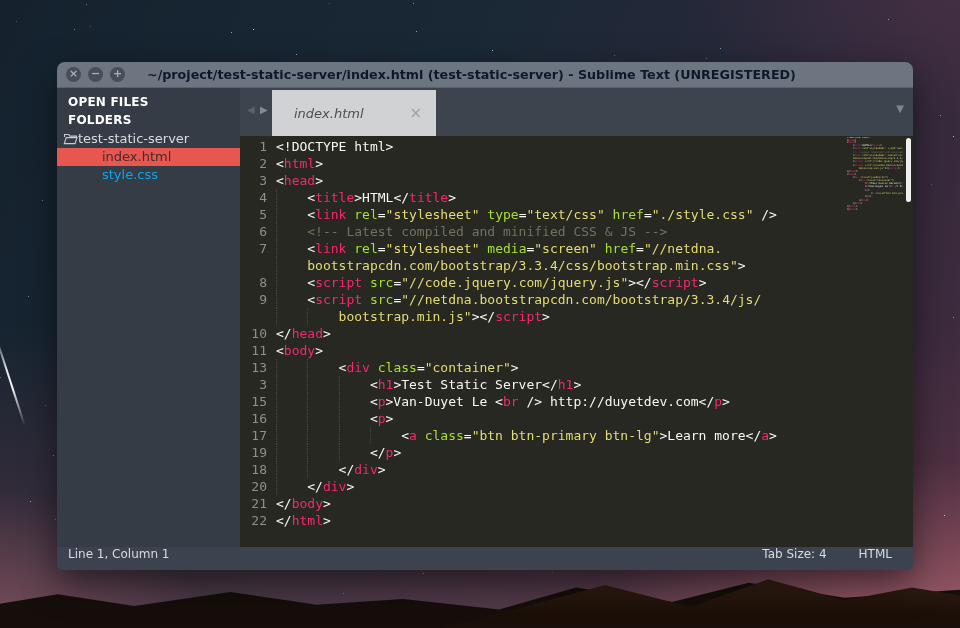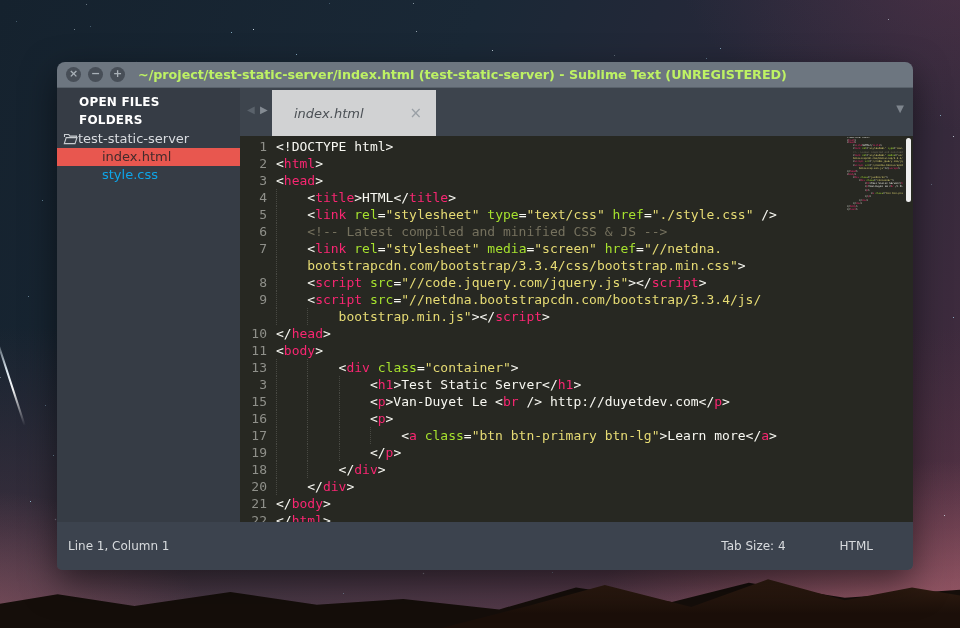--- a/index.html
+++ b/index.html
@@ -26,27 +26,27 @@
 
   
   .window{ position:absolute; left:57px; top:62px; width:856px; height:508px;
     border-radius:8px 8px 5px 5px; overflow:hidden; display:flex; flex-direction:column;
     box-shadow:0 12px 34px rgba(0,0,0,.5); }
   .titlebar{ flex:0 0 26px; background:var(--titlebar,#6d7680); border-bottom:1px solid #59626b;
     display:flex; align-items:center; padding:0 9px; }
   .winbtns{ display:flex; gap:7px; }
   .wbtn{ width:15px; height:15px; border-radius:50%; background:#474e57; color:#a9b1b8;
     font-size:11px; line-height:14px; text-align:center; font-weight:bold; }
-  .title{ color:#bef264; font-size:12.7px; font-weight:bold; margin-left:13px; white-space:nowrap; overflow:hidden; }
+  .title{ color:#0f172a; font-size:12.7px; font-weight:bold; margin-left:22px; white-space:nowrap; overflow:hidden; }
 
   .winbody{ flex:1; display:flex; min-height:0; }
 
   
   .sidebar{ flex:0 0 183px; background:var(--sidebar,#363c45); padding-top:5px; font-size:13px; overflow:hidden; }
-  .side-h{ color:#fff; font-weight:bold; font-size:12px; padding:2px 22px; height:18px; letter-spacing:.2px; }
+  .side-h{ color:#fff; font-weight:bold; font-size:12px; padding:2px 11px; height:18px; letter-spacing:.2px; }
   .tree-folder{ display:flex; align-items:center; color:#d9dce0; padding:2px 4px 2px 6px; height:19px; }
   .tree-folder svg{ flex:0 0 auto; }
   .tree-file{ color:#0ea5e9; padding:1px 0 1px 45px; height:18px; line-height:16px; }
   .tree-file.selected{ background:var(--selection,#e8574f); color:#432b2b; }
 
   
   .editor-col{ flex:1; display:flex; flex-direction:column; min-width:0; }
   .tabbar{ flex:0 0 48px; background:var(--tabbar,#3d444d); position:relative; }
   .tnav{ position:absolute; top:16px; font-size:10px; }
   .tnav.left{ left:7px; color:#5a626b; }
@@ -68,22 +68,22 @@
   .tk-a{ color:var(--attribute,#a6e22e); }
   .tk-s{ color:var(--string,#e6db74); }
   .tk-c{ color:var(--comment,#75715e); }
 
   .minimap{ position:absolute; top:1px; right:10px; width:56px; overflow:hidden; opacity:.95; }
   .minimap .crow{ font-size:2.5px; line-height:2.7px; }
   .minimap .ind{ border:none; }
   .scrollthumb{ position:absolute; right:2px; top:2px; width:5px; height:64px; background:#f0f0f0; border-radius:2.5px; }
 
   .statusbar{ flex:0 0 23px; background:var(--statusbar,#3c434e); color:#d8dbde; font-size:12px;
-    display:flex; align-items:flex-end; justify-content:space-between; padding:17px 11px; }
-  .sbr{ display:flex; gap:54px; margin-right:29px; }
+    display:flex; align-items:flex-start; justify-content:space-between; padding:0 11px; }
+  .sbr{ display:flex; gap:32px; margin-right:10px; }
 </style>
 </head>
 <body>
 
 <div class="desktop">
   <div class="stars" id="stars" style="box-shadow: rgba(150, 192, 216, 0.58) 883px 101px 0px, rgba(222, 236, 246, 0.56) 55px 519px 1px, rgba(150, 192, 216, 0.89) 535px 190px 0px, rgba(222, 236, 246, 0.48) 358px 263px 0px, rgba(150, 192, 216, 0.57) 434px 366px 0px, rgba(150, 192, 216, 0.5) 600px 66px 0px, rgba(222, 236, 246, 0.43) 159px 122px 0px, rgba(222, 236, 246, 0.69) 315px 383px 0px, rgba(222, 236, 246, 0.65) 517px 563px 0px, rgba(150, 192, 216, 0.4) 931px 184px 0px, rgba(222, 236, 246, 0.89) 787px 302px 0px, rgba(222, 236, 246, 0.83) 172px 167px 0px, rgba(222, 236, 246, 0.74) 953px 136px 0px, rgba(150, 192, 216, 0.41) 782px 309px 0px, rgba(222, 236, 246, 0.58) 423px 573px 1px, rgba(222, 236, 246, 0.58) 888px 19px 0px, rgba(222, 236, 246, 0.62) 416px 31px 0px, rgba(222, 236, 246, 0.56) 617px 503px 1px, rgba(150, 192, 216, 0.27) 309px 541px 0px, rgba(222, 236, 246, 0.28) 728px 454px 0px, rgba(222, 236, 246, 0.27) 533px 547px 0px, rgba(222, 236, 246, 0.59) 633px 425px 0px, rgba(222, 236, 246, 0.3) 402px 127px 0px, rgba(150, 192, 216, 0.48) 130px 283px 0px, rgba(150, 192, 216, 0.37) 317px 113px 1px, rgba(150, 192, 216, 0.92) 475px 372px 0px, rgba(222, 236, 246, 0.36) 0px 377px 0px, rgba(222, 236, 246, 0.84) 155px 325px 0px, rgba(222, 236, 246, 0.83) 403px 457px 0px, rgba(222, 236, 246, 0.75) 944px 515px 0px, rgba(222, 236, 246, 0.83) 693px 149px 1px, rgba(222, 236, 246, 0.95) 274px 411px 0px, rgba(222, 236, 246, 0.94) 400px 501px 0px, rgba(150, 192, 216, 0.66) 192px 107px 0px, rgba(150, 192, 216, 0.39) 552px 572px 0px, rgba(150, 192, 216, 0.79) 940px 115px 0px, rgba(222, 236, 246, 0.31) 882px 595px 1px, rgba(222, 236, 246, 0.46) 451px 255px 0px, rgba(222, 236, 246, 0.8) 736px 513px 0px, rgba(222, 236, 246, 0.45) 572px 491px 0px, rgba(222, 236, 246, 0.33) 895px 372px 0px, rgba(150, 192, 216, 0.79) 434px 102px 0px, rgba(222, 236, 246, 0.54) 206px 476px 0px, rgba(222, 236, 246, 0.54) 666px 188px 0px, rgba(150, 192, 216, 0.7) 763px 235px 0px, rgba(150, 192, 216, 0.49) 271px 250px 0px, rgba(222, 236, 246, 0.79) 492px 50px 0px, rgba(222, 236, 246, 0.6) 137px 72px 0px, rgba(222, 236, 246, 0.67) 110px 325px 1px, rgba(222, 236, 246, 0.73) 290px 345px 0px, rgba(222, 236, 246, 0.28) 111px 175px 0px, rgba(222, 236, 246, 0.79) 778px 428px 0px, rgba(222, 236, 246, 0.56) 531px 141px 1px, rgba(222, 236, 246, 0.91) 388px 130px 0px, rgba(150, 192, 216, 0.73) 836px 178px 0px, rgba(222, 236, 246, 0.58) 455px 513px 0px, rgba(150, 192, 216, 0.6) 216px 392px 0px, rgba(150, 192, 216, 0.85) 296px 54px 0px, rgba(150, 192, 216, 0.9) 168px 143px 0px, rgba(222, 236, 246, 0.79) 163px 145px 0px, rgba(150, 192, 216, 0.74) 79px 479px 0px, rgba(222, 236, 246, 0.44) 777px 215px 0px, rgba(150, 192, 216, 0.36) 16px 21px 0px, rgba(222, 236, 246, 0.71) 84px 435px 0px, rgba(222, 236, 246, 0.46) 74px 29px 0px, rgba(150, 192, 216, 0.65) 573px 222px 0px, rgba(150, 192, 216, 0.84) 231px 32px 0px, rgba(222, 236, 246, 0.66) 372px 521px 0px, rgba(222, 236, 246, 0.34) 314px 409px 0px, rgba(222, 236, 246, 0.43) 352px 561px 0px, rgba(150, 192, 216, 0.91) 486px 144px 0px, rgba(150, 192, 216, 0.33) 166px 524px 1px, rgba(150, 192, 216, 0.59) 28px 296px 0px, rgba(150, 192, 216, 0.88) 182px 103px 1px, rgba(222, 236, 246, 0.81) 570px 538px 0px, rgba(222, 236, 246, 0.5) 148px 163px 0px, rgba(150, 192, 216, 0.52) 664px 161px 0px, rgba(150, 192, 216, 0.45) 176px 512px 0px, rgba(150, 192, 216, 0.6) 42px 200px 0px, rgba(222, 236, 246, 0.94) 703px 555px 0px, rgba(222, 236, 246, 0.54) 413px 3px 0px, rgba(222, 236, 246, 0.41) 86px 4px 0px, rgba(222, 236, 246, 0.86) 266px 95px 0px, rgba(150, 192, 216, 0.36) 90px 26px 0px, rgba(222, 236, 246, 0.63) 361px 453px 0px, rgba(150, 192, 216, 0.55) 464px 96px 0px, rgba(150, 192, 216, 0.48) 343px 593px 0px, rgba(222, 236, 246, 0.5) 425px 327px 1px, rgba(222, 236, 246, 0.48) 889px 464px 0px, rgba(150, 192, 216, 0.63) 781px 240px 0px, rgba(150, 192, 216, 0.63) 136px 62px 1px, rgba(222, 236, 246, 0.49) 507px 66px 0px, rgba(150, 192, 216, 0.5) 706px 58px 0px, rgba(150, 192, 216, 0.83) 748px 76px 0px, rgba(150, 192, 216, 0.78) 720px 48px 0px, rgba(222, 236, 246, 0.94) 889px 324px 0px, rgba(222, 236, 246, 0.65) 140px 244px 0px, rgba(150, 192, 216, 0.62) 53px 455px 0px, rgba(150, 192, 216, 0.42) 469px 397px 0px, rgba(222, 236, 246, 0.88) 253px 29px 0px, rgba(150, 192, 216, 0.74) 894px 383px 0px, rgba(150, 192, 216, 0.8) 76px 269px 0px, rgba(222, 236, 246, 0.46) 159px 294px 0px, rgba(150, 192, 216, 0.72) 477px 194px 0px, rgba(150, 192, 216, 0.9) 856px 279px 0px, rgba(150, 192, 216, 0.33) 329px 3px 0px, rgba(222, 236, 246, 0.76) 548px 415px 1px, rgba(150, 192, 216, 0.93) 687px 494px 0px, rgba(222, 236, 246, 0.56) 905px 175px 0px, rgba(150, 192, 216, 0.85) 199px 137px 0px, rgba(222, 236, 246, 0.32) 614px 55px 0px, rgba(150, 192, 216, 0.45) 45px 405px 0px, rgba(150, 192, 216, 0.92) 30px 501px 0px, rgba(150, 192, 216, 0.39) 478px 96px 0px, rgba(150, 192, 216, 0.6) 438px 311px 0px, rgba(150, 192, 216, 0.62) 448px 507px 0px, rgba(222, 236, 246, 0.27) 878px 409px 0px, rgba(150, 192, 216, 0.85) 385px 235px 0px, rgba(150, 192, 216, 0.82) 953px 317px 0px, rgba(222, 236, 246, 0.83) 257px 133px 0px;"></div>
   <div class="meteor"></div>
   <div class="mtn mtn-far"></div>
   <div class="mtn mtn-near"></div>
 

